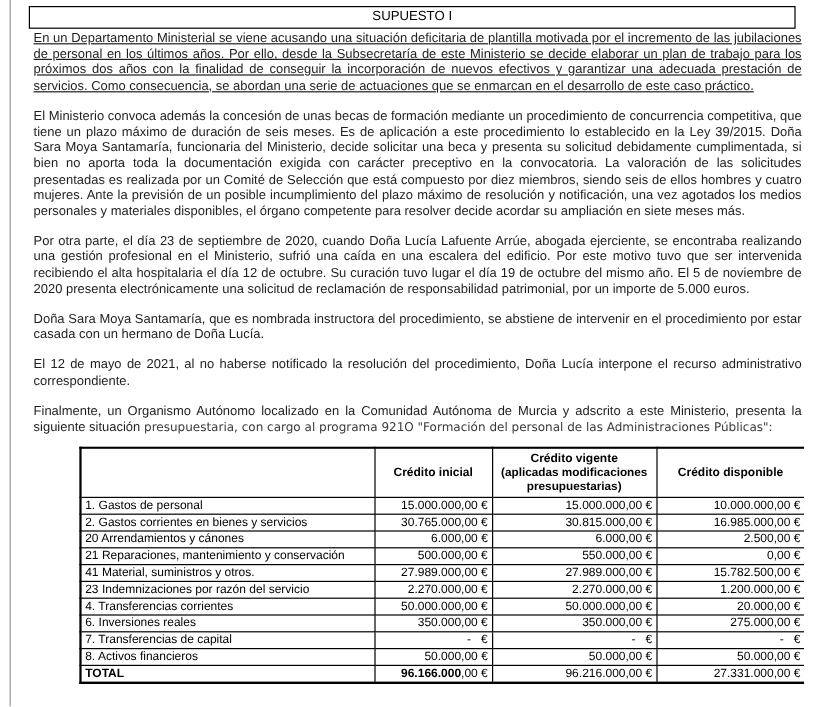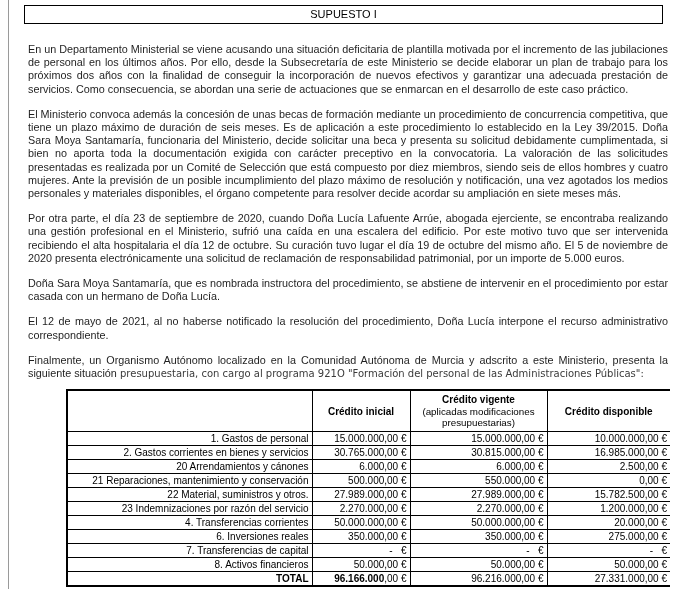--- a/index.html
+++ b/index.html
@@ -10,41 +10,41 @@
   .page-edge{position:absolute;left:8px;top:0;bottom:0;width:1px;background:#9a9a9a;}
   .content{position:absolute;left:28px;right:14px;top:5px;}
   .title-box{
     border:1.5px solid #000;margin:0 5px 0 -4px;height:14px;padding:1px 0 2px 0;
     text-align:center;font-weight:normal;font-size:11px;line-height:14px;color:#000;
   }
   p.doc{
     font-size:10.8px;line-height:13.2px;text-align:justify;color:#1f1f1f;
     margin:12px 0 0 0;
   }
-  p.doc.first{margin-top:19px;}
+  p.doc.first{margin-top:2px;text-decoration:underline;}
   .alt-font{font-family:"DejaVu Sans",sans-serif;font-size:10px;color:#3a3a3a;}
   .table-wrap{margin:9px 0 0 38px;width:604px;height:198px;overflow:hidden;}
   table.budget{
     border-collapse:collapse;table-layout:fixed;width:604px;
     font-size:10px;color:#000;border:2px solid #000;
   }
   table.budget col.c1{width:245px;}
   table.budget col.c2{width:98px;}
   table.budget col.c3{width:137px;}
   table.budget col.c4{width:124px;}
   table.budget th,table.budget td{
     border:1px solid #000;padding:0 3px;overflow:hidden;white-space:nowrap;
   }
   table.budget thead th{
     height:40px;text-align:center;vertical-align:middle;font-weight:bold;
     font-size:10px;line-height:11.5px;white-space:normal;
   }
-  table.budget thead .sub{font-weight:normal;font-size:9.8px;}
+  table.budget thead .sub{font-weight:bold;font-size:9.8px;}
   table.budget tbody td{height:13px;line-height:12px;}
-  td.lbl{text-align:right;}
+  td.lbl{text-align:left;}
   td.lbl.ind{}
   td.num{text-align:right;padding-right:4px;}
   .bold{font-weight:bold;}
 </style>
 </head>
 <body>
 
 <div class="page">
   <div class="page-edge"></div>
   <div class="content">
@@ -98,21 +98,21 @@
               <td class="num">6.000,00 €</td>
               <td class="num">2.500,00 €</td>
             </tr>
             <tr>
               <td class="lbl ind">21 Reparaciones, mantenimiento y conservación</td>
               <td class="num">500.000,00 €</td>
               <td class="num">550.000,00 €</td>
               <td class="num">0,00 €</td>
             </tr>
             <tr>
-              <td class="lbl ind">22 Material, suministros y otros.</td>
+              <td class="lbl ind">41 Material, suministros y otros.</td>
               <td class="num">27.989.000,00 €</td>
               <td class="num">27.989.000,00 €</td>
               <td class="num">15.782.500,00 €</td>
             </tr>
             <tr>
               <td class="lbl ind">23 Indemnizaciones por razón del servicio</td>
               <td class="num">2.270.000,00 €</td>
               <td class="num">2.270.000,00 €</td>
               <td class="num">1.200.000,00 €</td>
             </tr>

